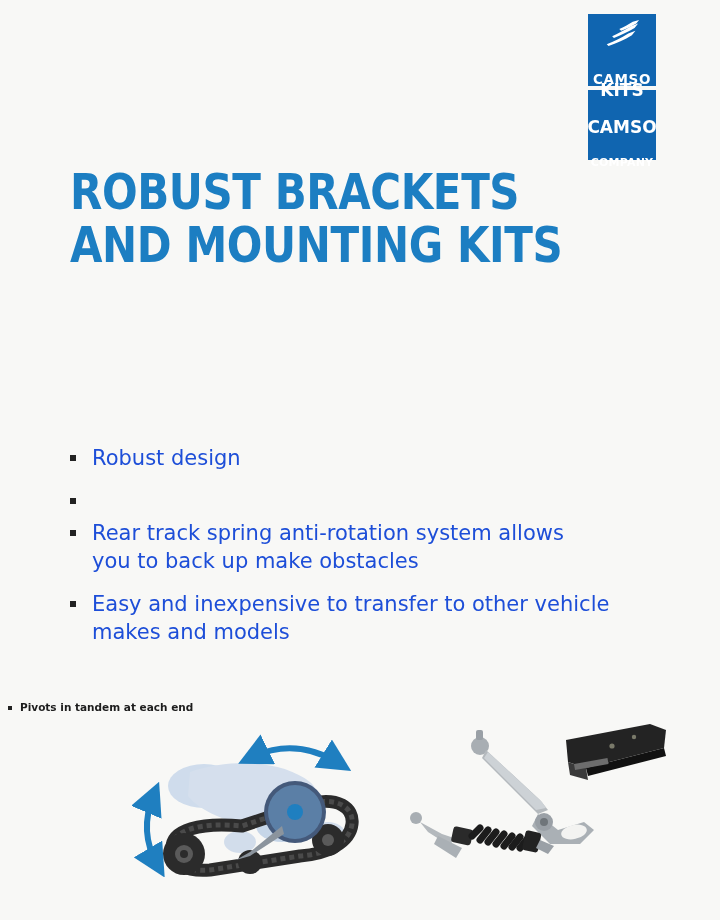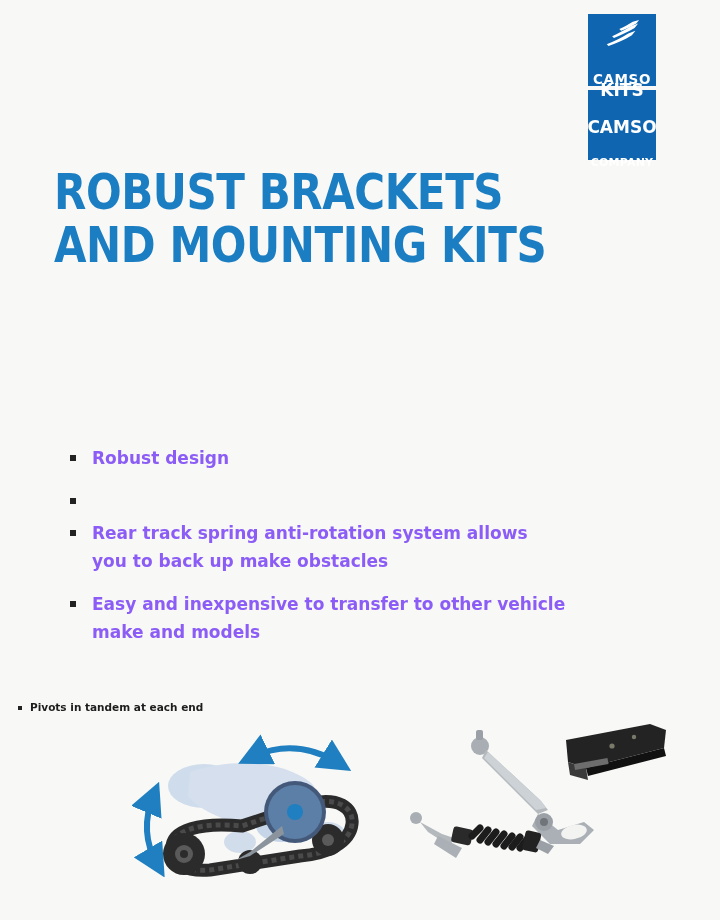--- a/index.html
+++ b/index.html
@@ -78,21 +78,21 @@
     font-size: 11px;
     line-height: 12px;
     letter-spacing: 0.2px;
     color: #ffffff;
     margin-top: 1px;
   }
 
   
   .headline {
     position: absolute;
-    left: 54px;
+    left: 70px;
     top: 166px;
     width: 560px;
   }
   .headline-line {
     font-family: "DejaVu Sans", sans-serif;
     font-weight: bold;
     font-size: 50px;
     line-height: 53px;
     letter-spacing: -0.5px;
     color: #1c7ec2;
@@ -131,31 +131,31 @@
   .bullet-marker {
     width: 6px;
     height: 6px;
     background: #222222;
     margin-top: 11px;
     margin-right: 16px;
     flex: 0 0 auto;
   }
   .bullet-text {
     font-family: "DejaVu Sans", sans-serif;
-    font-weight: bold;
-    font-size: 17px;
+    font-weight: normal;
+    font-size: 21px;
     line-height: 28px;
-    color: #8b5cf6;
+    color: #1d4ed8;
     white-space: pre-line;
   }
 
   
   .caption {
     position: absolute;
-    left: 18px;
+    left: 8px;
     top: 700px;
     display: flex;
     align-items: flex-start;
   }
   .caption-marker {
     width: 4px;
     height: 4px;
     background: #222222;
     margin-top: 6px;
     margin-right: 8px;
@@ -229,21 +229,21 @@
       <span class="bullet-marker"></span>
     </li>
     <li class="bullet-item">
       <span class="bullet-marker"></span>
       <span class="bullet-text">Rear track spring anti-rotation system allows
 you to back up make obstacles</span>
     </li>
     <li class="bullet-item">
       <span class="bullet-marker"></span>
       <span class="bullet-text">Easy and inexpensive to transfer to other vehicle
-make and models</span>
+makes and models</span>
     </li>
   </ul>
 
   <div class="caption">
     <span class="caption-marker"></span>
     <span class="caption-text">Pivots in tandem at each end</span>
   </div>
 
   <div class="figure-track">
     <svg class="figure-svg" viewBox="0 0 250 160">

